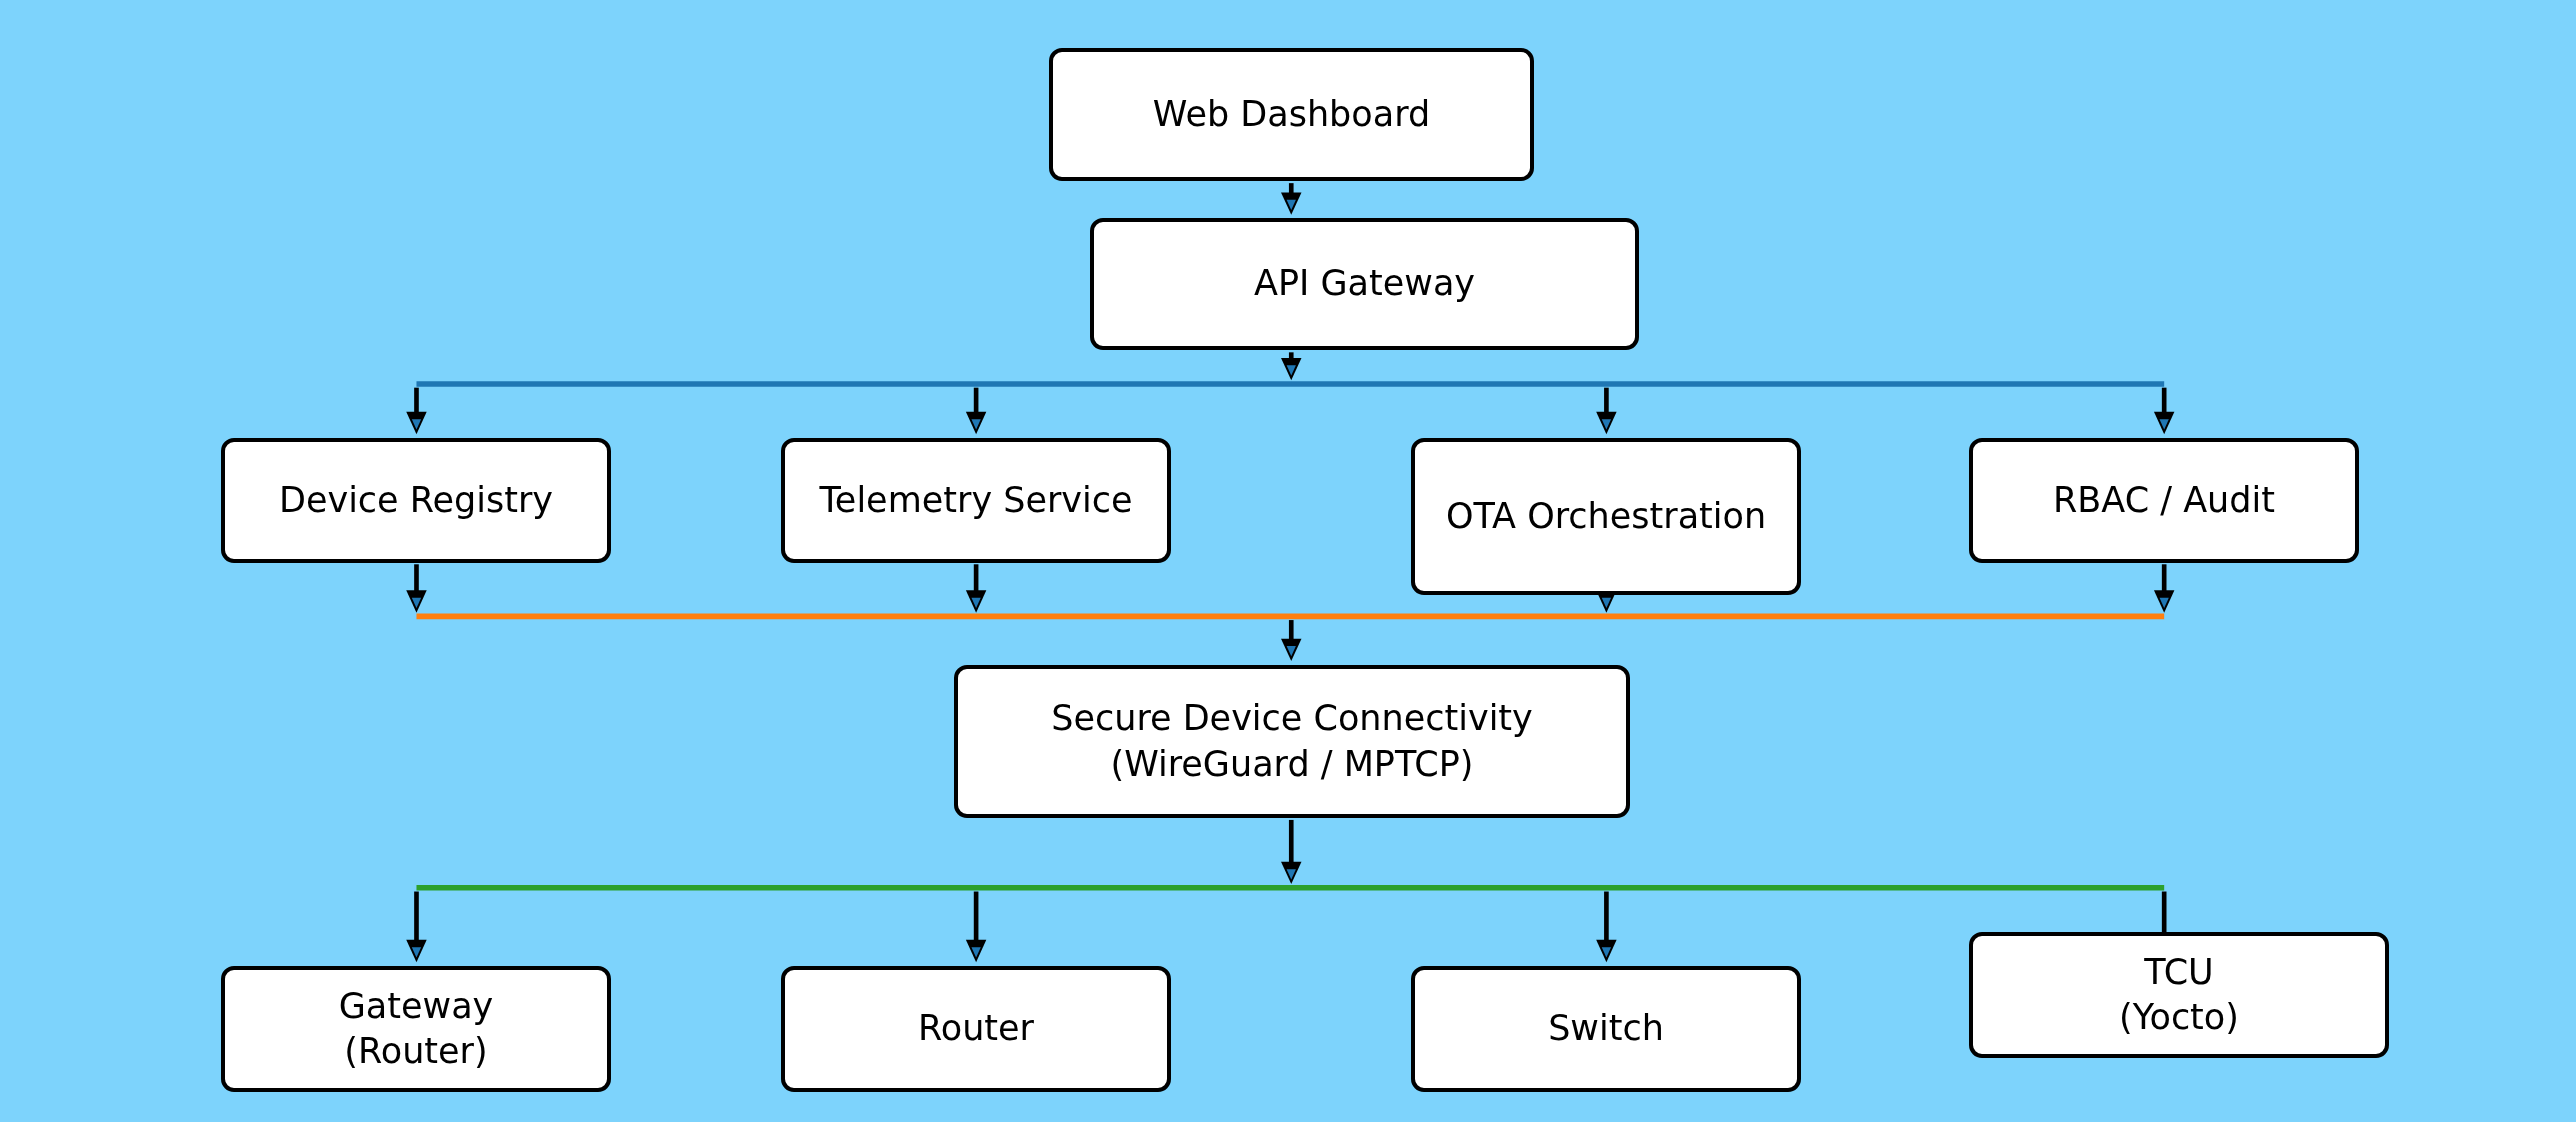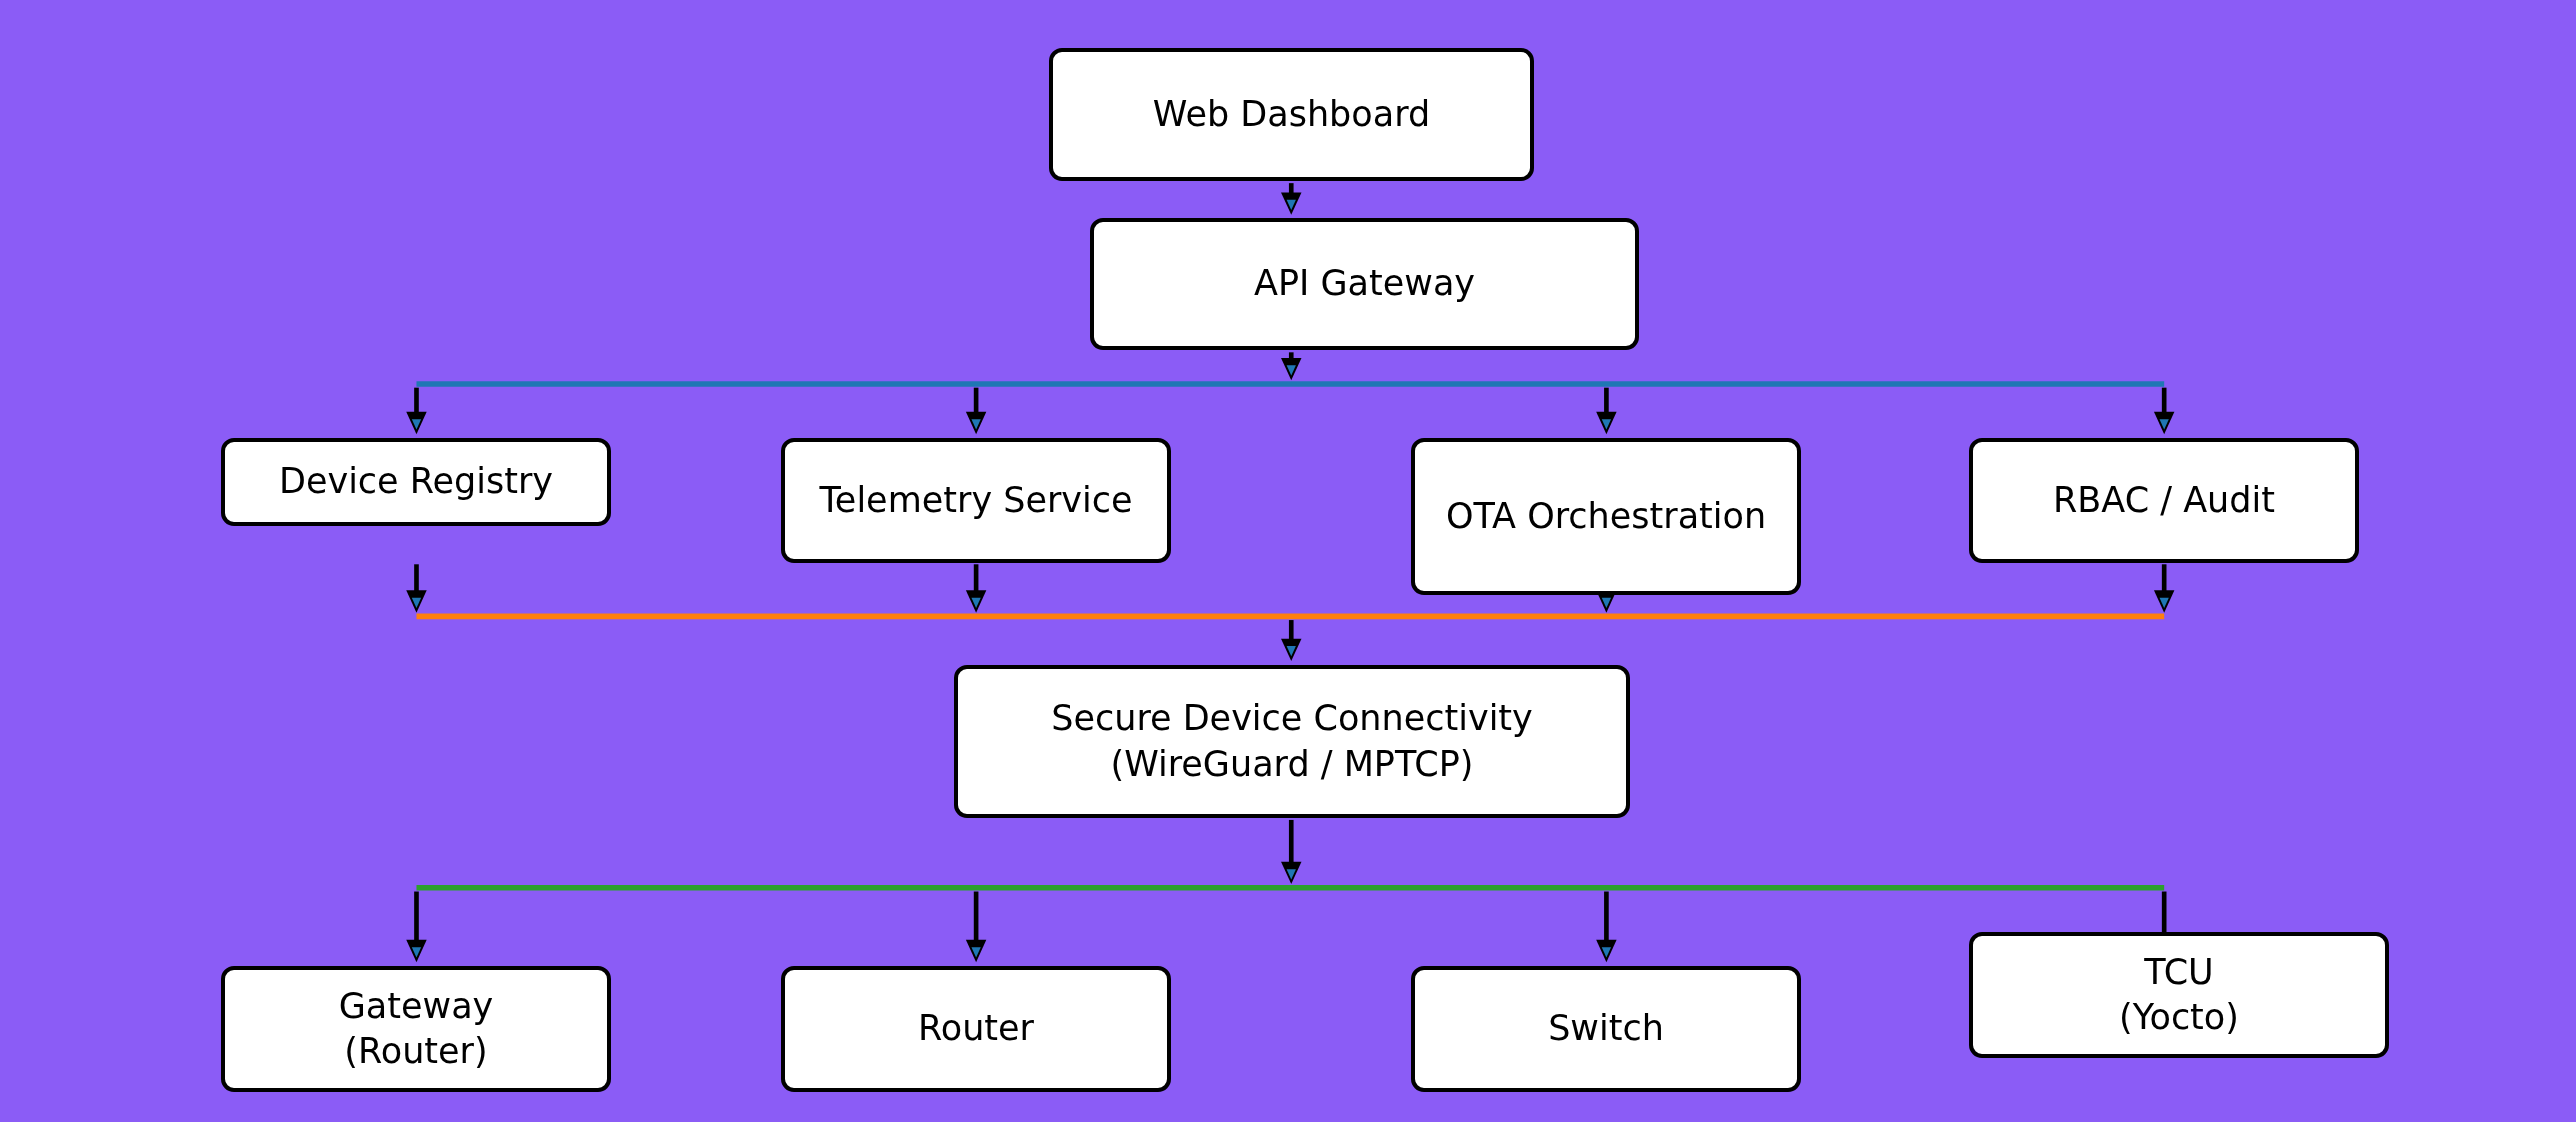--- a/index.html
+++ b/index.html
@@ -5,21 +5,21 @@
   html, body {
     margin: 0;
     padding: 0;
     background: #ffffff;
     font-family: "DejaVu Sans", "Liberation Sans", sans-serif;
   }
   .canvas {
     position: relative;
     width: 2576px;
     height: 1123px;
-    background: #8b5cf6;
+    background: #7dd3fc;
     overflow: hidden;
   }
   #connector-layer {
     position: absolute;
     left: 0;
     top: 0;
     width: 2576px;
     height: 1123px;
   }
   .node {
@@ -130,21 +130,21 @@
         <polygon points="2323,1019 2333,1019 2328,1030" fill="#1f77b4"></polygon>
       </g>
     </svg>
 
   <div class="node" style="left: 1049px; top: 48px; width: 485px; height: 133px;">
     <span class="label">Web Dashboard</span>
   </div>
   <div class="node" style="left: 1090px; top: 218px; width: 549px; height: 132px;">
     <span class="label">API Gateway</span>
   </div>
-  <div class="node" style="left: 221px; top: 438px; width: 390px; height: 88px;">
+  <div class="node" style="left: 221px; top: 438px; width: 390px; height: 125px;">
     <span class="label">Device Registry</span>
   </div>
   <div class="node" style="left: 781px; top: 438px; width: 390px; height: 125px;">
     <span class="label">Telemetry Service</span>
   </div>
   <div class="node" style="left: 1411px; top: 438px; width: 390px; height: 157px;">
     <span class="label">OTA Orchestration</span>
   </div>
   <div class="node" style="left: 1969px; top: 438px; width: 390px; height: 125px;">
     <span class="label">RBAC / Audit</span>

